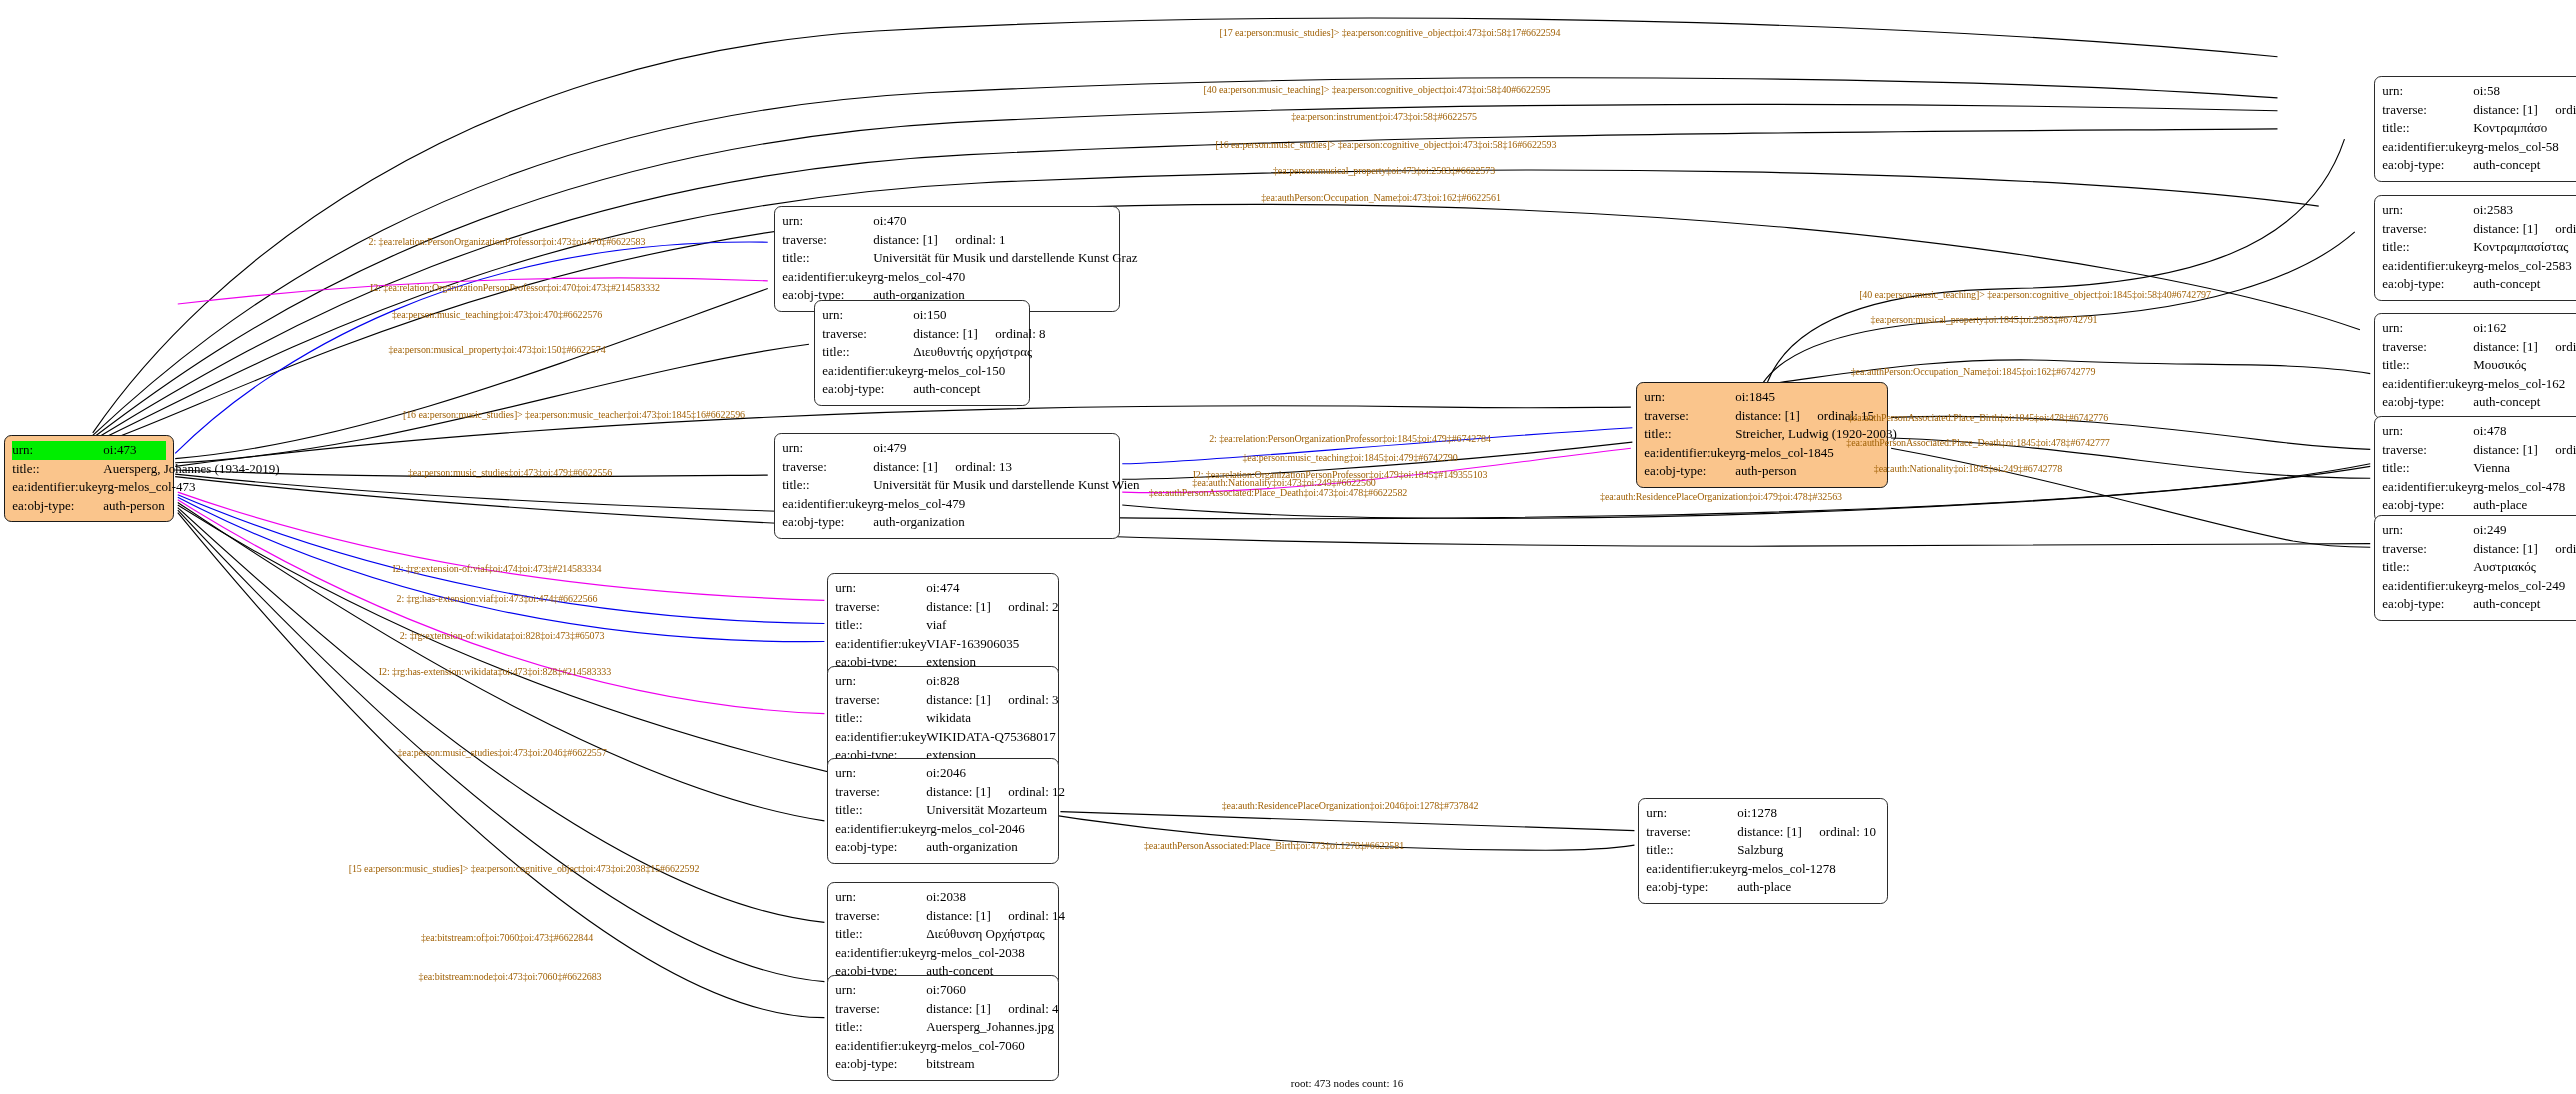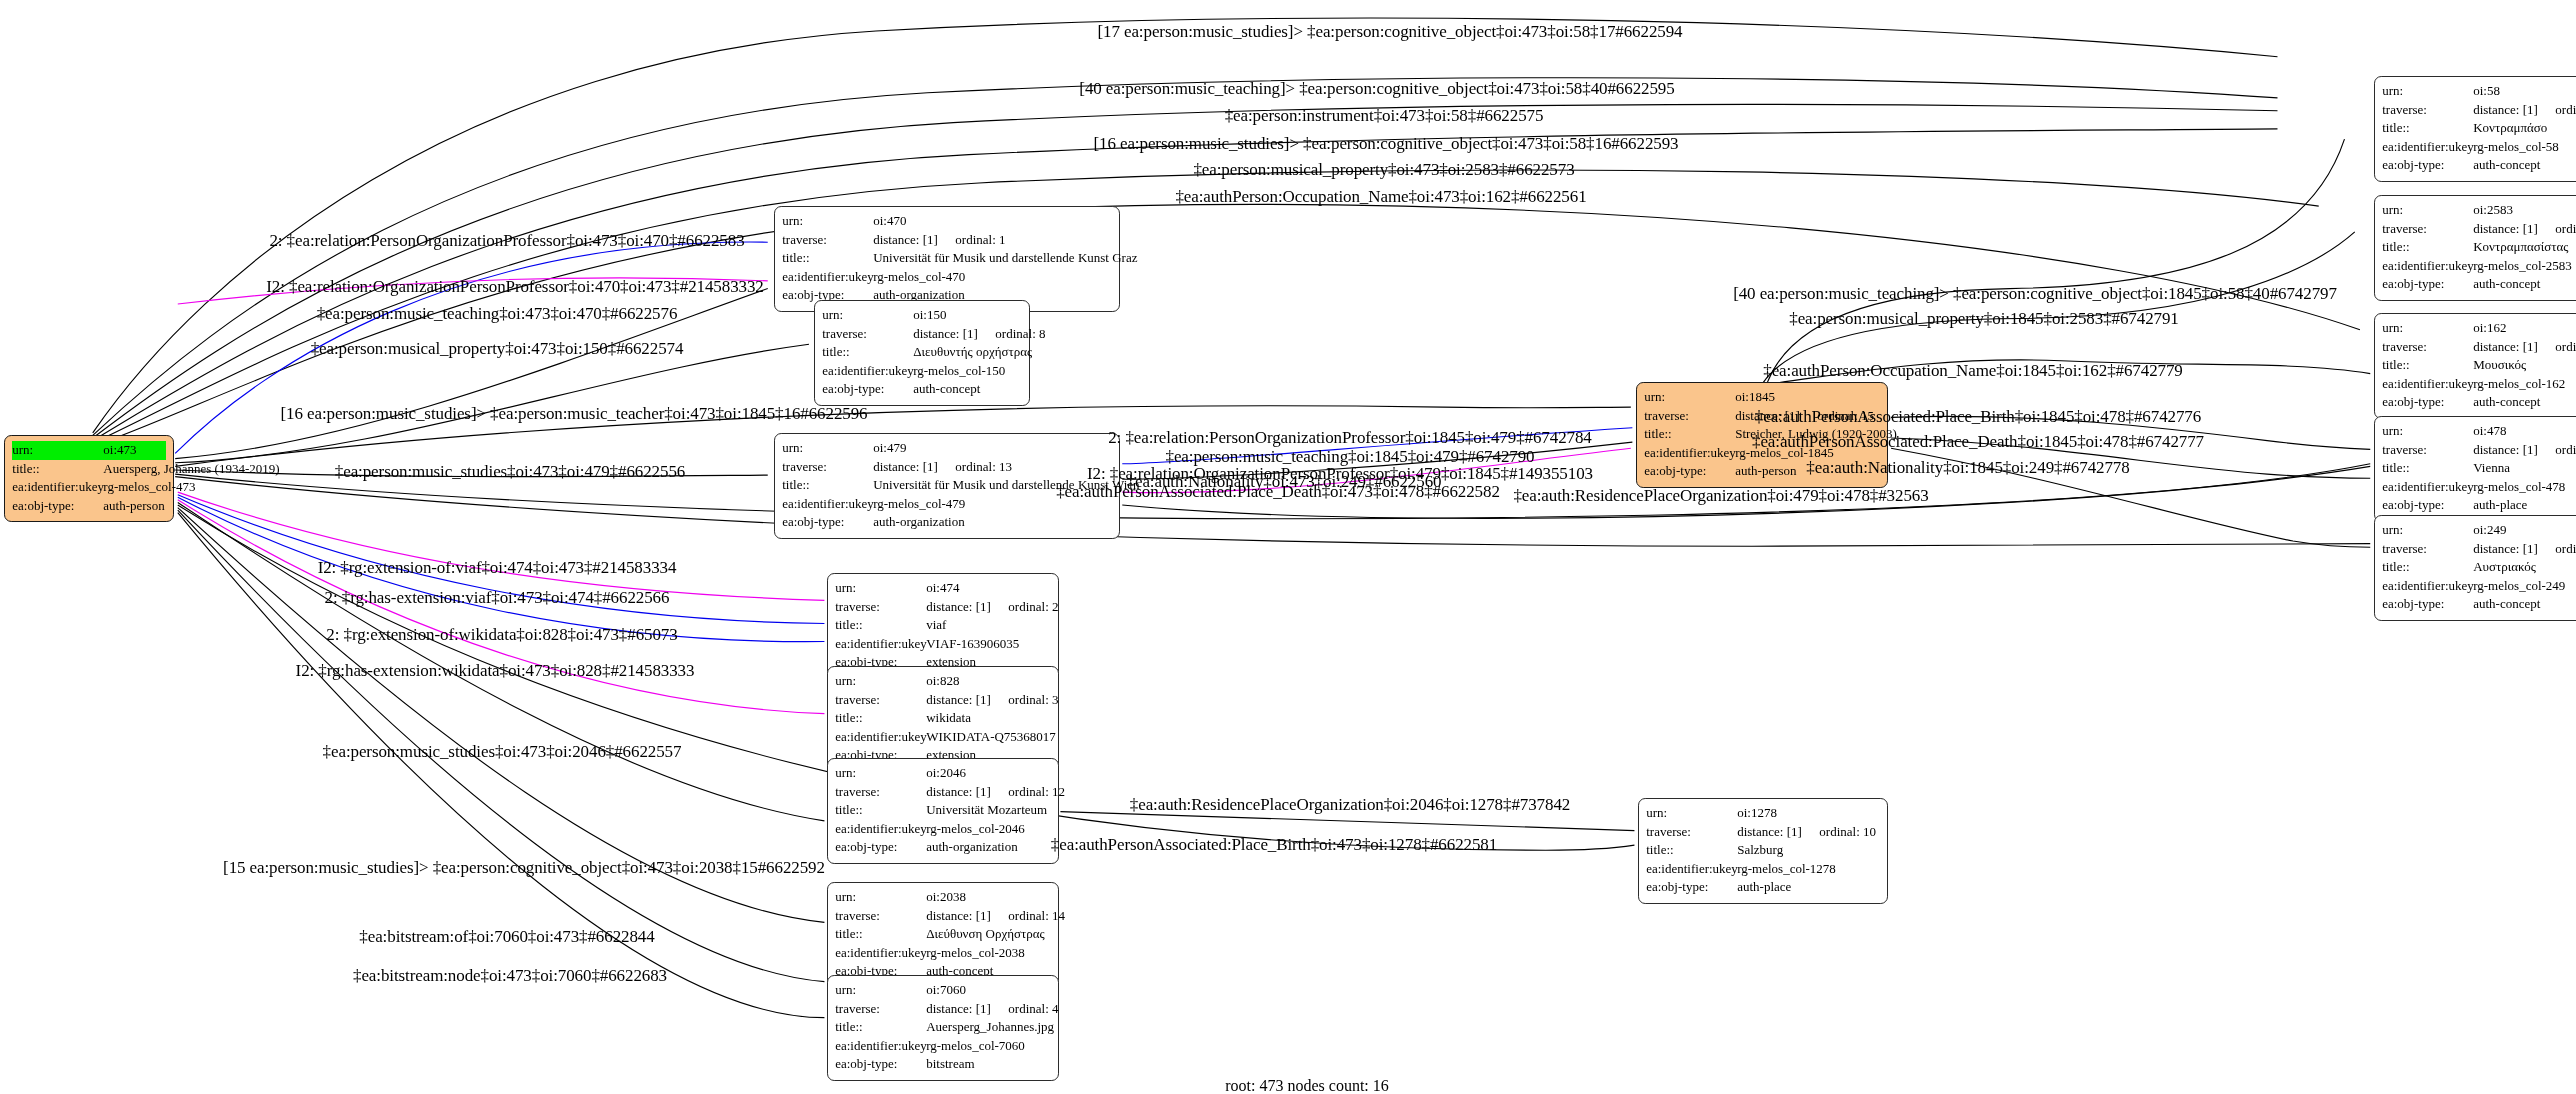--- a/index.html
+++ b/index.html
@@ -8,23 +8,23 @@
   #edges{position:absolute;left:0;top:0;width:2615px;height:1095px;}
   .node{position:absolute;box-sizing:border-box;border:1px solid #2b2b2b;border-radius:7.2px;
         background:#ffffff;padding:5.2px 7.2px 6.2px 7.2px;}
   .node.person{background:#fac58c;border-color:#1a1a1a;}
   .row{display:flex;align-items:baseline;white-space:nowrap;line-height:1.42;}
   .k{width:91px;flex:0 0 91px;font-size:13px;color:#000;}
   .v{font-size:13px;color:#000;}
   .v .ord{margin-left:17.5px;}
   .row.hl{background:#00ee00;}
   .row.hl .k,.row.hl .v{background:#00ee00;}
-  .elabel{position:absolute;font-size:17px;color:#000000;white-space:nowrap;
+  .elabel{position:absolute;font-size:10px;color:#a16207;white-space:nowrap;
           transform:translate(-50%,-50%);letter-spacing:-0.1px;}
-  .footer{position:absolute;font-size:16px;color:#000;white-space:nowrap;transform:translateX(-50%);}
+  .footer{position:absolute;font-size:11px;color:#000;white-space:nowrap;transform:translateX(-50%);margin-left:40px;}
   svg path{fill:none;}
 </style>
 </head>
 <body>
 
 <div id="canvas">
   <svg id="edges" viewBox="0 0 5075 2125" xmlns="http://www.w3.org/2000/svg">
     <defs>
       <marker id="ah-black" viewBox="0 0 12 12" refX="10" refY="6" markerWidth="9" markerHeight="9" orient="auto-start-reverse">
         <path d="M 0 0 L 12 6 L 0 12 z" fill="#000000"></path>

